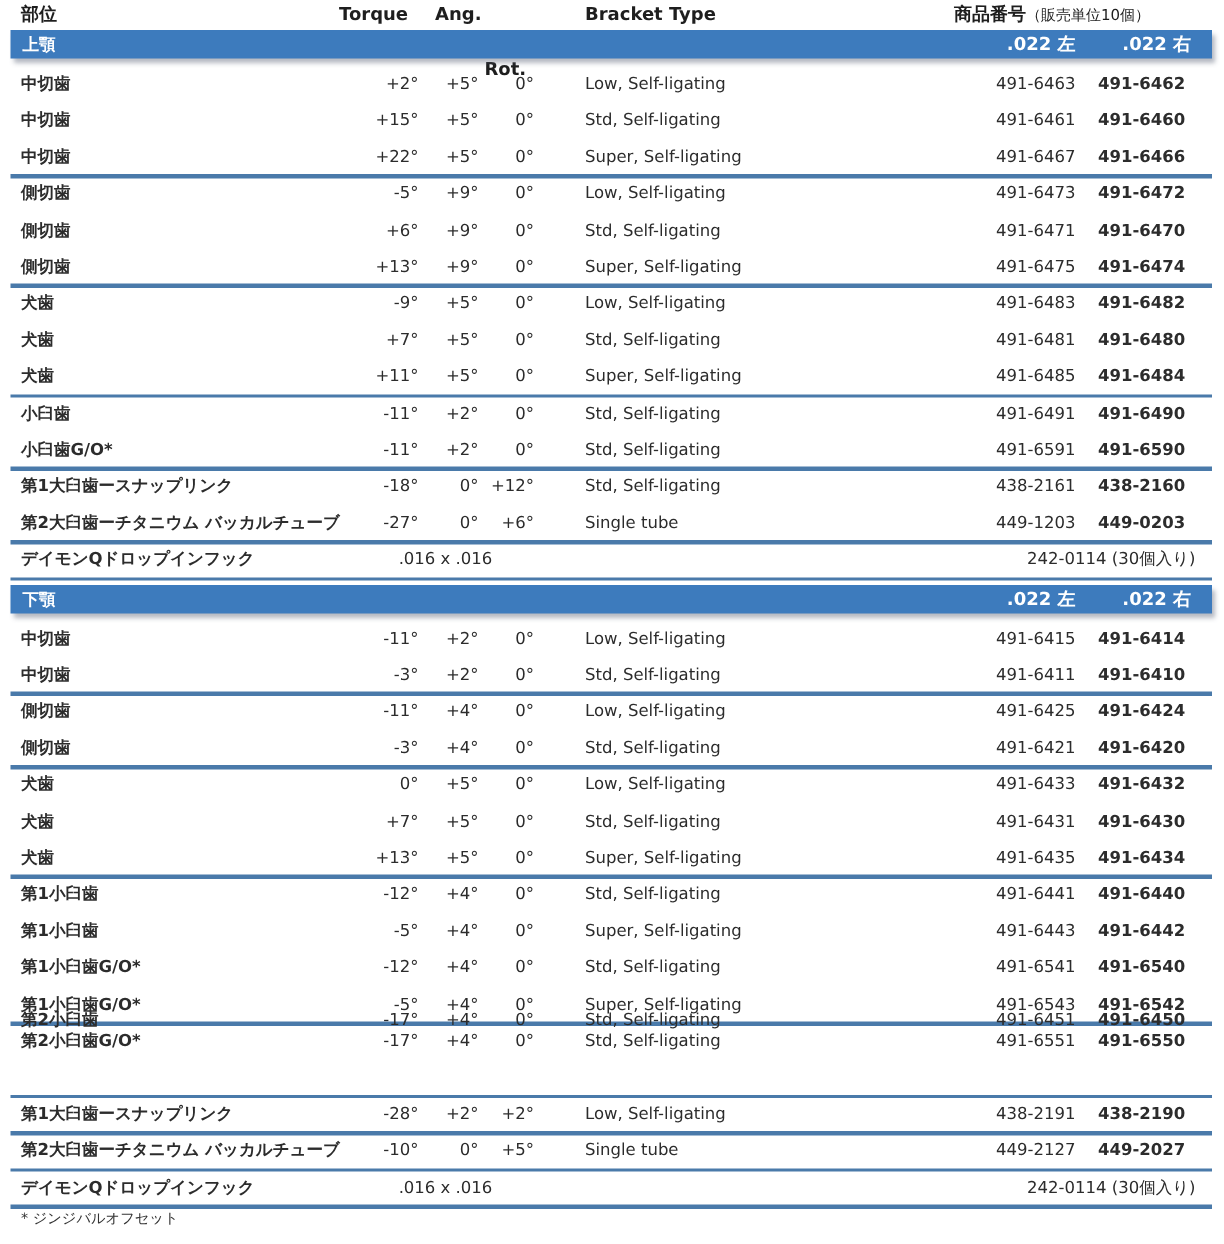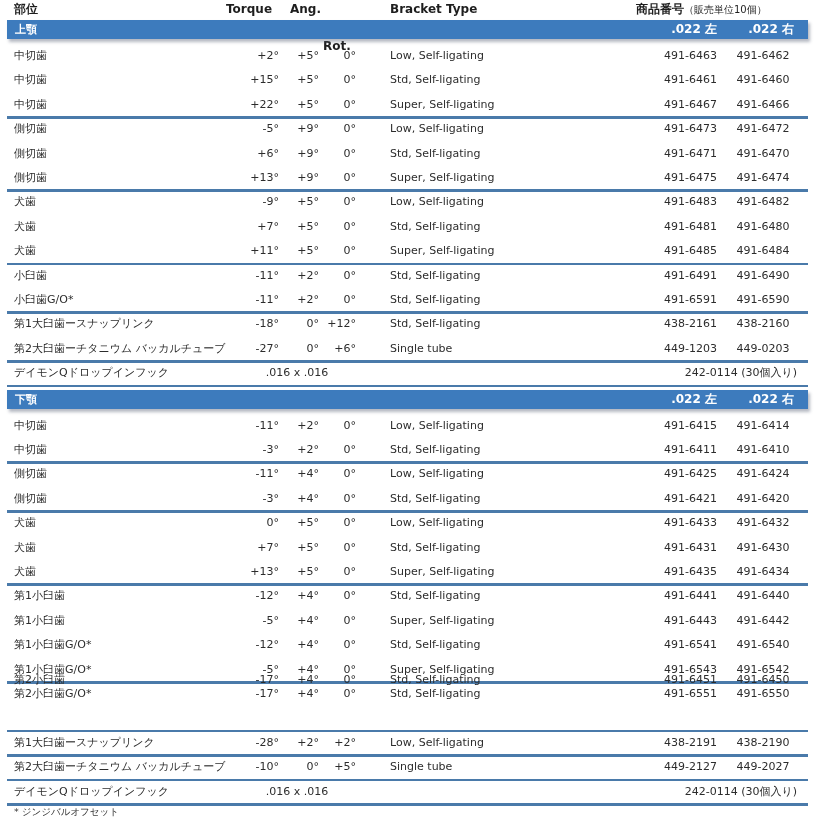--- a/index.html
+++ b/index.html
@@ -11,27 +11,27 @@
   .page { position: absolute; left: 0; top: 0; width: 816px; }
   .col-head {
     position: absolute; top: 0; height: 18px; font-weight: bold; font-size: 12px;
     color: #1e1e1e; line-height: 18px; text-align: center;
   }
   .row {
     position: absolute; left: 7px; width: 801px; height: 24.4px;
     font-size: 11px; line-height: 24px; color: #2c2c2c;
   }
   .row span { position: absolute; top: 0; white-space: nowrap; }
-  .c-part { left: 7px; }
+  .c-part { left: 7px; font-weight: bold; }
   .c-torque { left: 222px; width: 50px; text-align: right; }
   .c-ang { left: 276px; width: 36px; text-align: right; }
   .c-rot { left: 313px; width: 36px; text-align: right; }
   .c-type { left: 383px; }
   .c-left { left: 640px; width: 70px; text-align: right; }
-  .c-right { left: 725px; width: 62px; text-align: center; }
+  .c-right { left: 725px; width: 62px; text-align: left; font-weight: bold; }
   .c-size { left: 230px; width: 120px; text-align: center; }
   .c-hook { left: 600px; width: 190px; text-align: right; }
   .sep {
     position: absolute; left: 7px; width: 801px; height: 2.5px; background: #4a7aaa;
   }
   .band {
     position: absolute; left: 7px; width: 801px; height: 19px; background: #3d7bbd;
     box-shadow: 2px 3px 3px rgba(90,100,120,0.45);
     color: #ffffff; font-weight: bold; font-size: 11px; line-height: 19px;
   }

